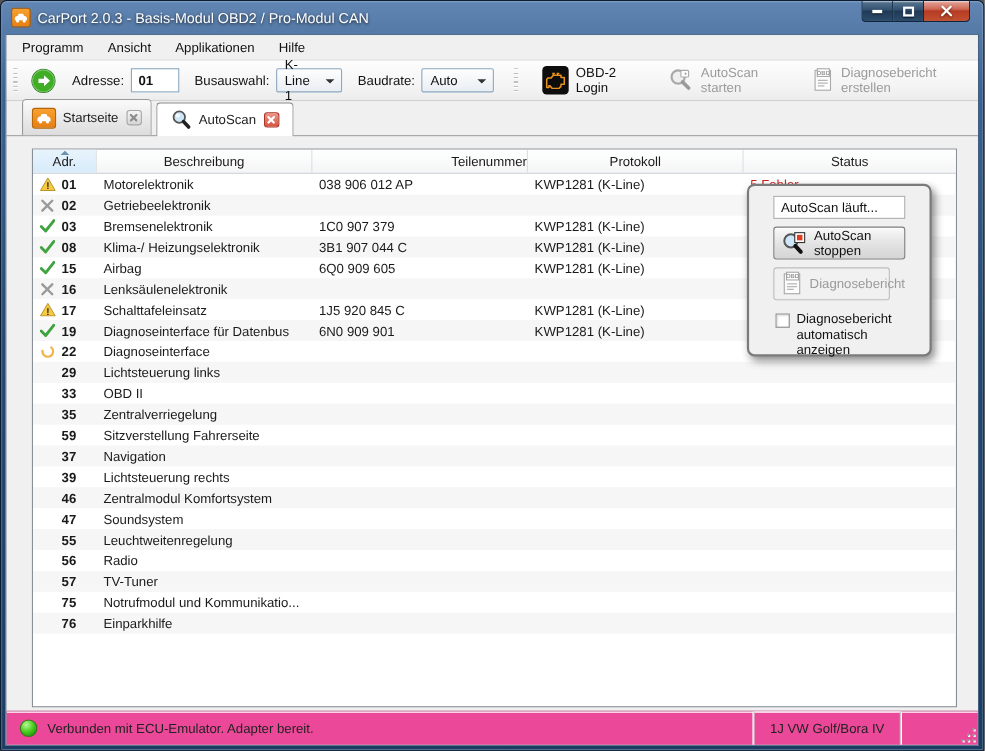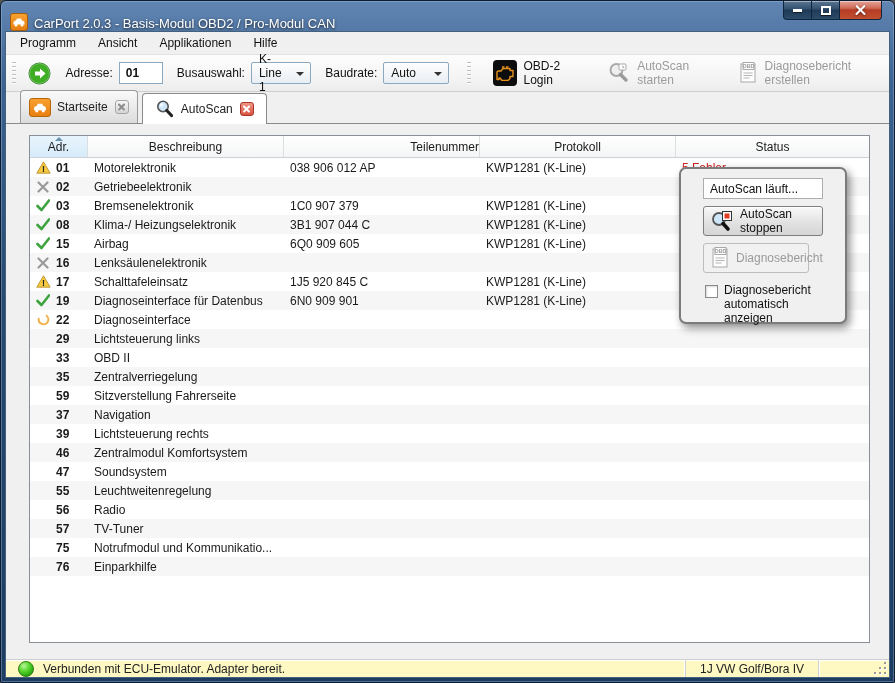--- a/index.html
+++ b/index.html
@@ -4,21 +4,21 @@
 <style>
   * { margin:0; padding:0; box-sizing:border-box; }
   html,body { width:895px; height:683px; font-family:"Liberation Sans", sans-serif; background:#555; }
 
   
   .win { position:relative; width:895px; height:683px;
     background:linear-gradient(180deg,#6286b3 0%,#3c6392 12%,#27496f 45%,#1d3c62 100%);
     border:1px solid #0c1d33; border-radius:6px 6px 2px 2px; overflow:hidden;
     box-shadow:inset 0 0 0 1px rgba(180,205,230,.35); }
 
-  .titlebar { position:absolute; left:0; top:0; right:0; height:30px; display:flex; align-items:flex-end; }
+  .titlebar { position:absolute; left:0; top:0; right:0; height:30px; display:flex; align-items:center; }
   .app-icon { width:18px; height:18px; margin:0 6px 0 9px; background:linear-gradient(#f7a130,#e87f12);
     border:1px solid #a85d08; border-radius:3px; display:flex; align-items:center; justify-content:center; }
   .title-text { color:#fff; font-size:13px; text-shadow:0 1px 3px rgba(0,0,0,.8); white-space:nowrap; }
 
   .win-controls { position:absolute; right:12px; top:0; display:flex; }
   .wbtn { height:19px; border:1px solid #10263e; border-top:none; display:flex; align-items:center; justify-content:center;
     background:linear-gradient(180deg,#5b7791 0%,#31506f 45%,#203a55 50%,#2c4c6b 100%);
     box-shadow:inset 0 1px 0 rgba(255,255,255,.45); cursor:default; }
   .wbtn.minb { width:29px; border-radius:0 0 0 4px; }
   .wbtn.maxb { width:27px; border-left:none; border-right:none; }
@@ -104,21 +104,21 @@
   .pbtn.enabled { background:linear-gradient(#f9f9f9,#e2e2e2 55%,#d5d5d5); border:1px solid #7e7e7e; color:#111;
     box-shadow:inset 0 1px 0 #fff; }
   .pbtn.disabled { background:#f1f1f1; border:1px solid #bdbdbd; color:#9b9b9b; width:88%; }
   .pbtn .plbl { margin-left:6px; }
   .chk-row { display:flex; margin-top:10px; align-items:flex-start; }
   .checkbox { width:13px; height:13px; background:#fff; border:1px solid #8a8a8a; margin:2px 6px 0 2px; flex:0 0 auto;
     box-shadow:inset 1px 1px 2px rgba(0,0,0,.15); }
   .chk-label { font-size:12px; color:#111; line-height:14px; }
 
   
-  .statusbar { height:18px; background:#fef9c3; border-top:1px solid #cfcfcf; box-shadow:inset 0 1px 0 #fff;
+  .statusbar { height:31px; background:#ec4899; border-top:1px solid #cfcfcf; box-shadow:inset 0 1px 0 #fff;
     display:flex; align-items:center; font-size:12px; color:#222; position:relative; }
   .orb { width:16px; height:16px; border-radius:50%; margin:0 9px 0 12px;
     background:radial-gradient(circle at 35% 28%, #b9f59a 0%, #58d62e 40%, #28a50d 75%, #157a04 100%);
     border:1px solid #2d7d12; }
   .sb-right { position:absolute; right:70px; top:0; bottom:0; display:flex; align-items:center; padding:0 14px;
     border-left:1px solid #cfcfcf; border-right:1px solid #cfcfcf; box-shadow:-1px 0 0 #fff, 1px 0 0 #fff; }
   .resize-grip { position:absolute; right:3px; bottom:3px; width:13px; height:13px; }
   .resize-grip i { position:absolute; width:2px; height:2px; background:#9a9a9a; box-shadow:1px 1px 0 #fff; }
   .resize-grip i:nth-child(1){ right:0; bottom:0; } .resize-grip i:nth-child(2){ right:5px; bottom:0; }
   .resize-grip i:nth-child(3){ right:0; bottom:5px; } .resize-grip i:nth-child(4){ right:10px; bottom:0; }

